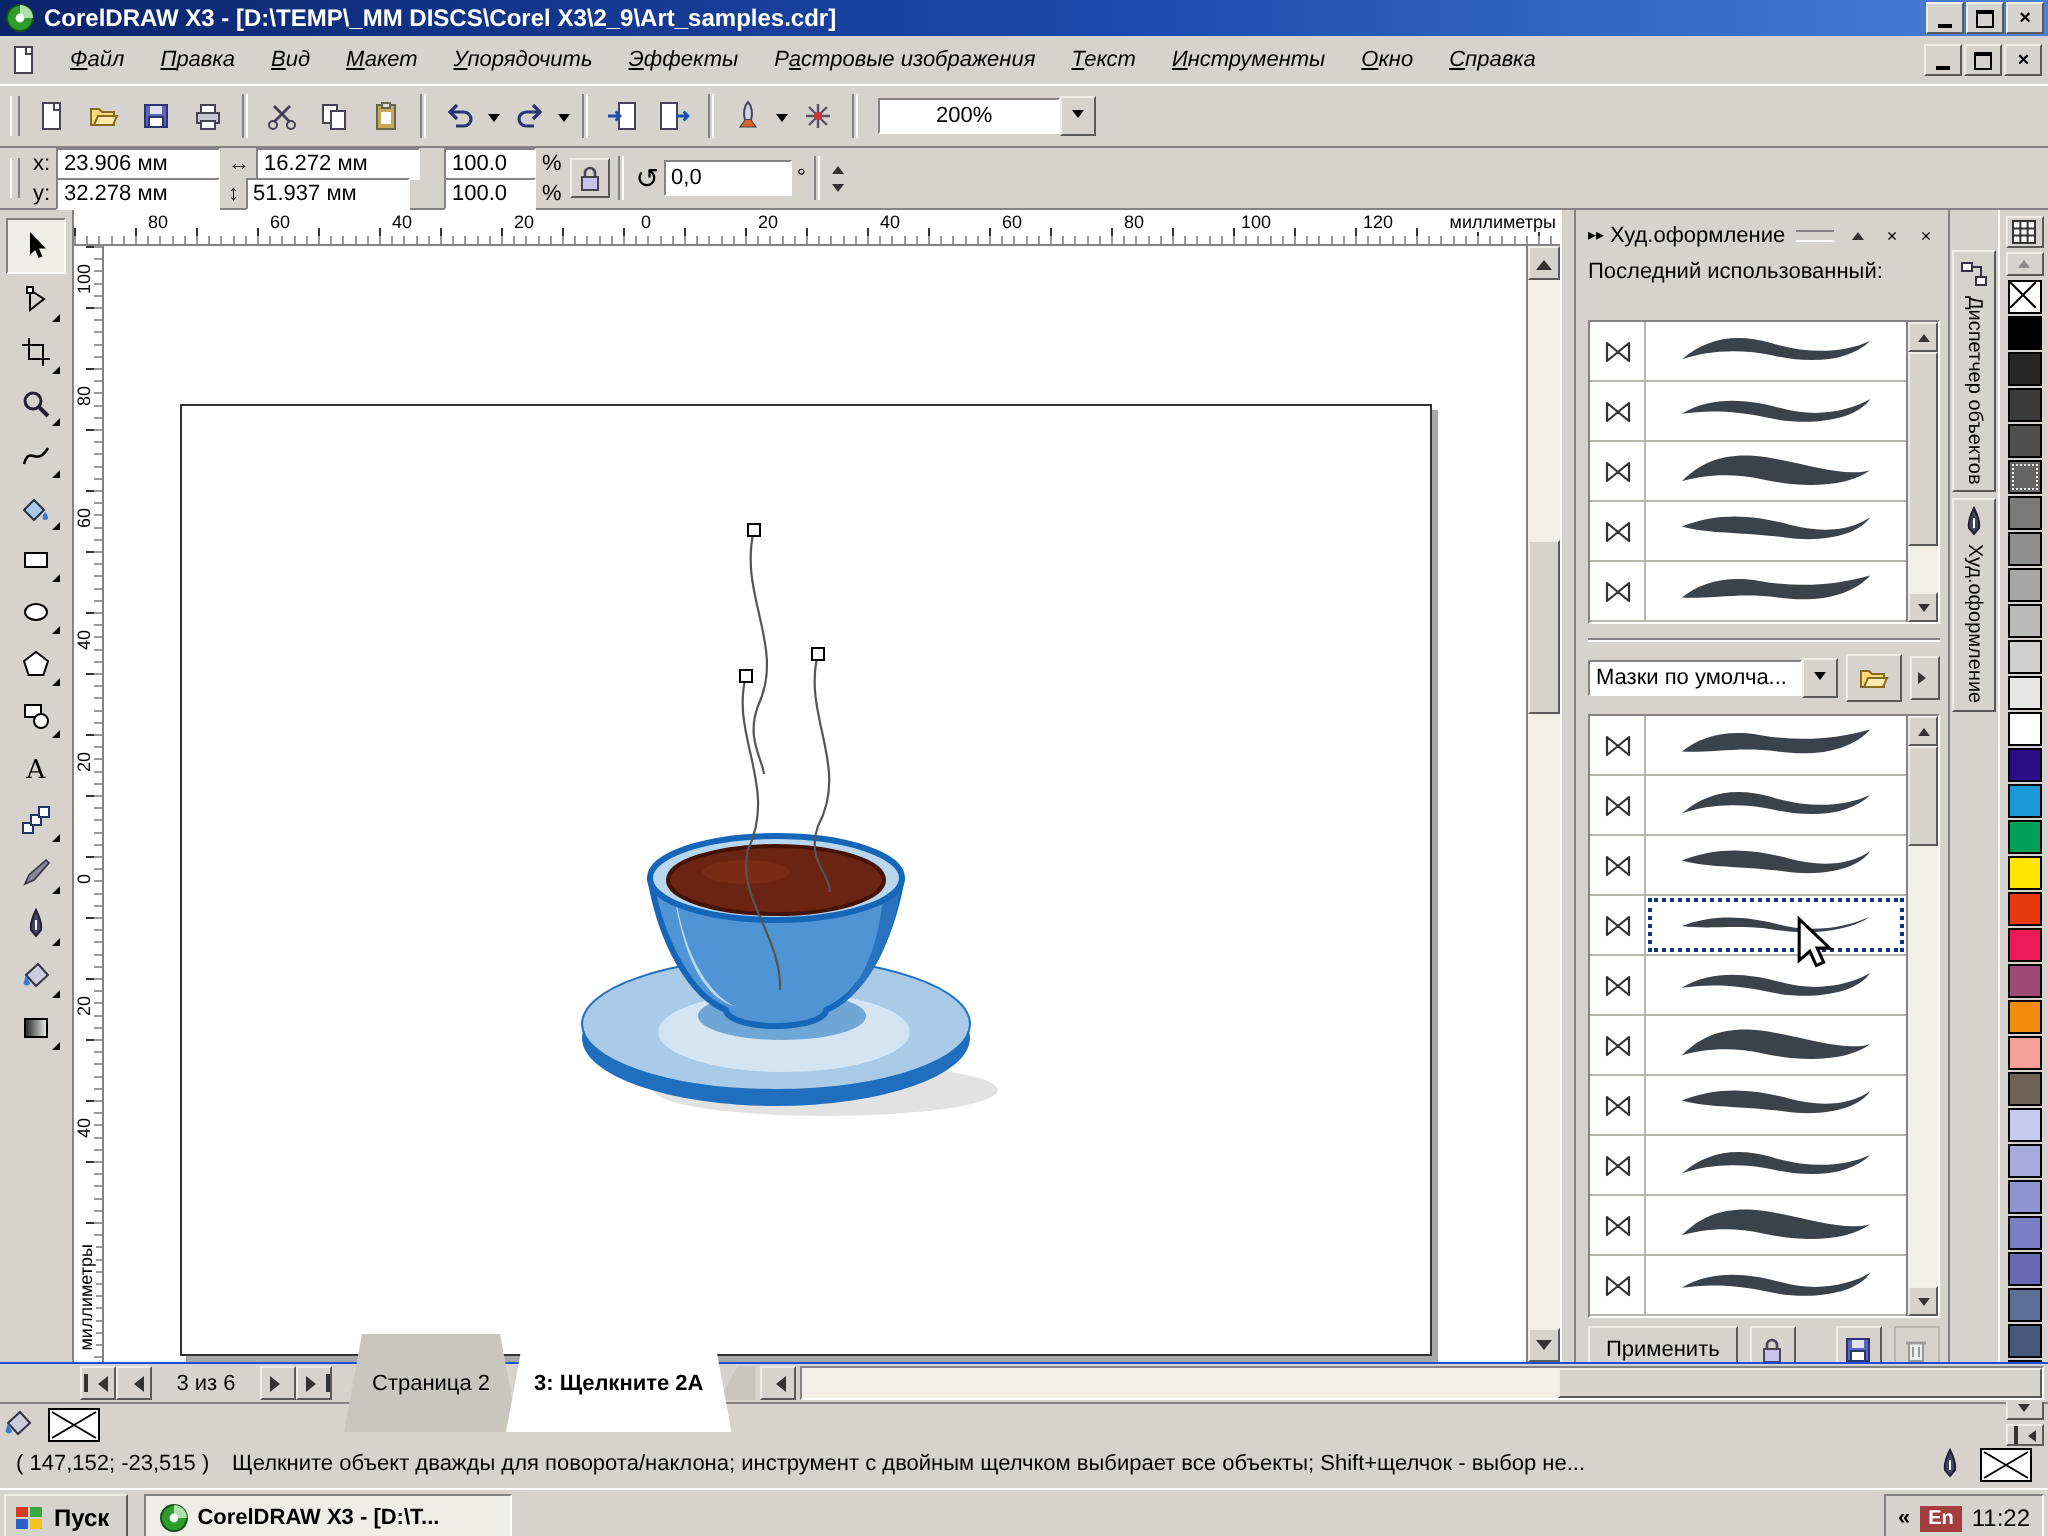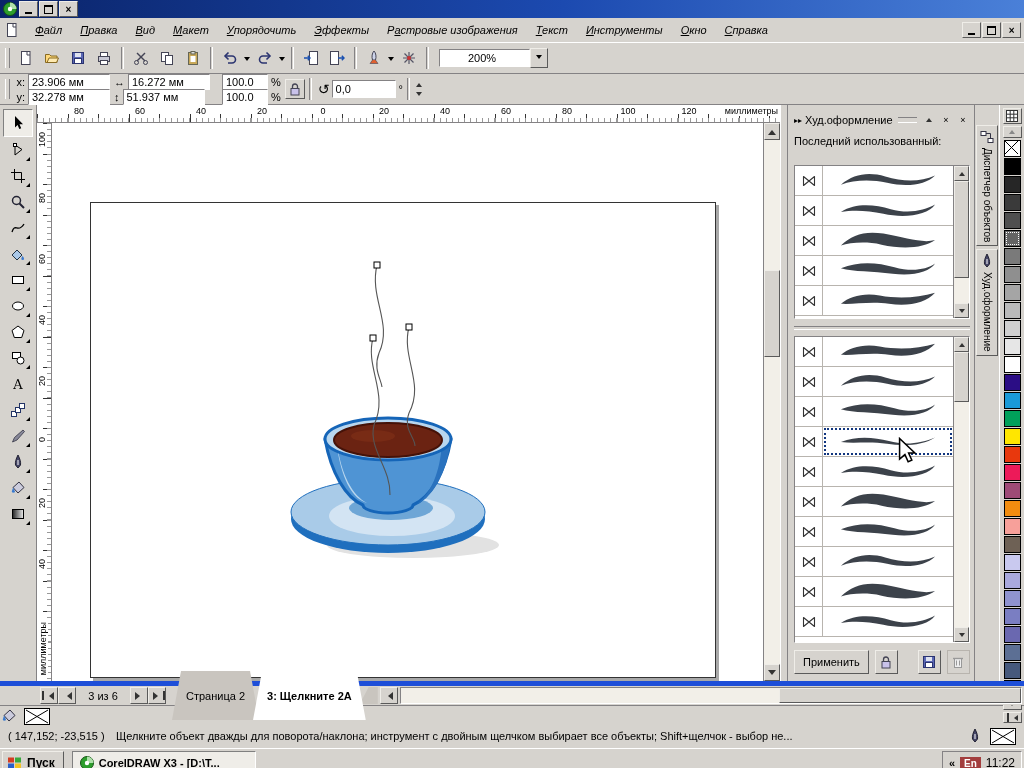--- a/index.html
+++ b/index.html
@@ -100,21 +100,21 @@
   
   #vtabs{width:24px;display:flex;flex-direction:column;align-items:center;padding-top:20px;gap:3px;background:#d6d3ce;border-left:1px solid #848284;}
   .vtab{width:20px;background:#d6d3ce;display:flex;flex-direction:column;align-items:center;padding:3px 0;}
   .vtab .vlabel{writing-mode:vertical-rl;font-size:10px;margin-top:3px;white-space:nowrap;}
   
   #palette{width:24px;background:#d6d3ce;border-left:1px solid #fff;display:flex;flex-direction:column;align-items:center;padding-top:3px;}
   .swatch{width:15px;height:15px;border:1px solid #000;margin-bottom:1px;flex:0 0 auto;}
   .swatch.sel-sw{outline:1px dotted #fff;outline-offset:-3px;}
   .pal-btn{width:17px;height:14px;background:#d6d3ce;display:flex;align-items:center;justify-content:center;margin-bottom:2px;}
   
-  #tabsrow{height:19px;display:flex;align-items:center;background:#d6d3ce;border-top:5px solid #1d4ed8;padding-left:40px;position:relative;}
+  #tabsrow{height:19px;display:flex;align-items:center;background:#d6d3ce;border-top:1px solid #1d4ed8;padding-left:40px;position:relative;}
   .navbtn{width:16px;height:15px;display:flex;align-items:center;justify-content:center;background:#d6d3ce;}
   .firstmark{width:2px;height:9px;background:#333;margin-right:1px;}
   #pagepos{width:54px;text-align:center;}
   .ptab{height:17px;display:flex;align-items:center;padding:16px 14px;clip-path:polygon(9px 0,calc(100% - 9px) 0,100% 100%,0 100%);
         background:#c9c5bf;margin-right:-6px;}
   .ptab.active{background:#fff;font-weight:bold;z-index:2;}
   #tab-stub{width:18px;height:17px;clip-path:polygon(9px 0,100% 0,100% 100%,0 100%);background:#c9c5bf;margin-right:2px;}
   #hscroll{flex:1;height:15px;background:#f2efe8;border:1px solid;border-color:#848284 #fff #fff #848284;
            display:flex;align-items:stretch;margin:0 2px;}
   #hthumb{margin-left:auto;width:240px;background:#d6d3ce;}
@@ -141,20 +141,21 @@
 <body>
 
 <div id="titlebar">
   <span id="app-icon">
       <svg width="16" height="16" viewBox="0 0 16 16">
         <circle cx="8" cy="8" r="6.5" fill="#2d9e2d" stroke="#145214"></circle>
         <path d="M8,1.5 A6.5,6.5 0 0 1 14.5,8 L8,8 Z" fill="#aee0aa"></path>
         <circle cx="8" cy="8" r="2.2" fill="#fff"></circle>
       </svg>
     </span>
+  <span class="ttl">CorelDRAW X3 - [D:\TEMP\_MM DISCS\Corel X3\2_9\Art_samples.cdr]</span>
   <span class="winbtn bev-out2">
       <span class="glyph-min"></span>
     </span>
   <span class="winbtn bev-out2">
       <span class="glyph-rest"></span>
     </span>
   <span class="winbtn bev-out2">×</span>
 </div>
 
 <div id="menubar">
@@ -624,20 +625,37 @@
         <span class="sbtn bev-out2" style="height:13px">
             <span class="tri-up" style="border-width:3px;border-bottom-width:4px"></span>
           </span>
         <div class="lthumb bev-out2" style="height:95px"></div>
         <span class="sbtn bev-out2" style="height:13px;margin-top:auto">
             <span class="tri-dn" style="border-width:3px;border-top-width:4px"></span>
           </span>
       </div>
     </div>
     <div id="divider1"></div>
+    <div id="preset-row">
+      <span id="preset-dd">
+        <span class="field">Мазки по умолча...</span>
+        <span class="combo-btn bev-out2" style="height:18px">
+            <span class="dd-arrow" style="margin-top:0"></span>
+          </span>
+      </span>
+      <span id="browse-btn" class="bev-out2">
+          <svg width="16" height="16" viewBox="0 0 16 16">
+            <path d="M1.5,12.5 V4.5 h4 l1.5,1.5 h6 v6.5 Z" fill="#ffd97a" stroke="#886a22"></path>
+            <path d="M3,12.5 l2,-4.5 h9.5 l-2,4.5 Z" fill="#ffeab0" stroke="#886a22"></path>
+          </svg>
+        </span>
+      <span id="flyout-btn" class="bev-out2">
+          <span class="tri-rt" style="border-width:3px;border-left-width:4px;margin-left:0"></span>
+        </span>
+    </div>
     <div class="strokelist" style="flex:1">
       <div class="rows" id="preset-rows">
           <div class="stroke-row">
             <span class="bowtie-cell">
               <svg width="16" height="16" viewBox="0 0 16 16">
                 <path d="M2.5,3.5 L8,8 L2.5,12.5 Z M13.5,3.5 L8,8 L13.5,12.5 Z" fill="#fff" stroke="#333" stroke-width="1.1" stroke-linejoin="round"></path>
               </svg>
             </span>
             <span class="prev-cell">
               <svg width="108" height="24" viewBox="0 0 110 26">

